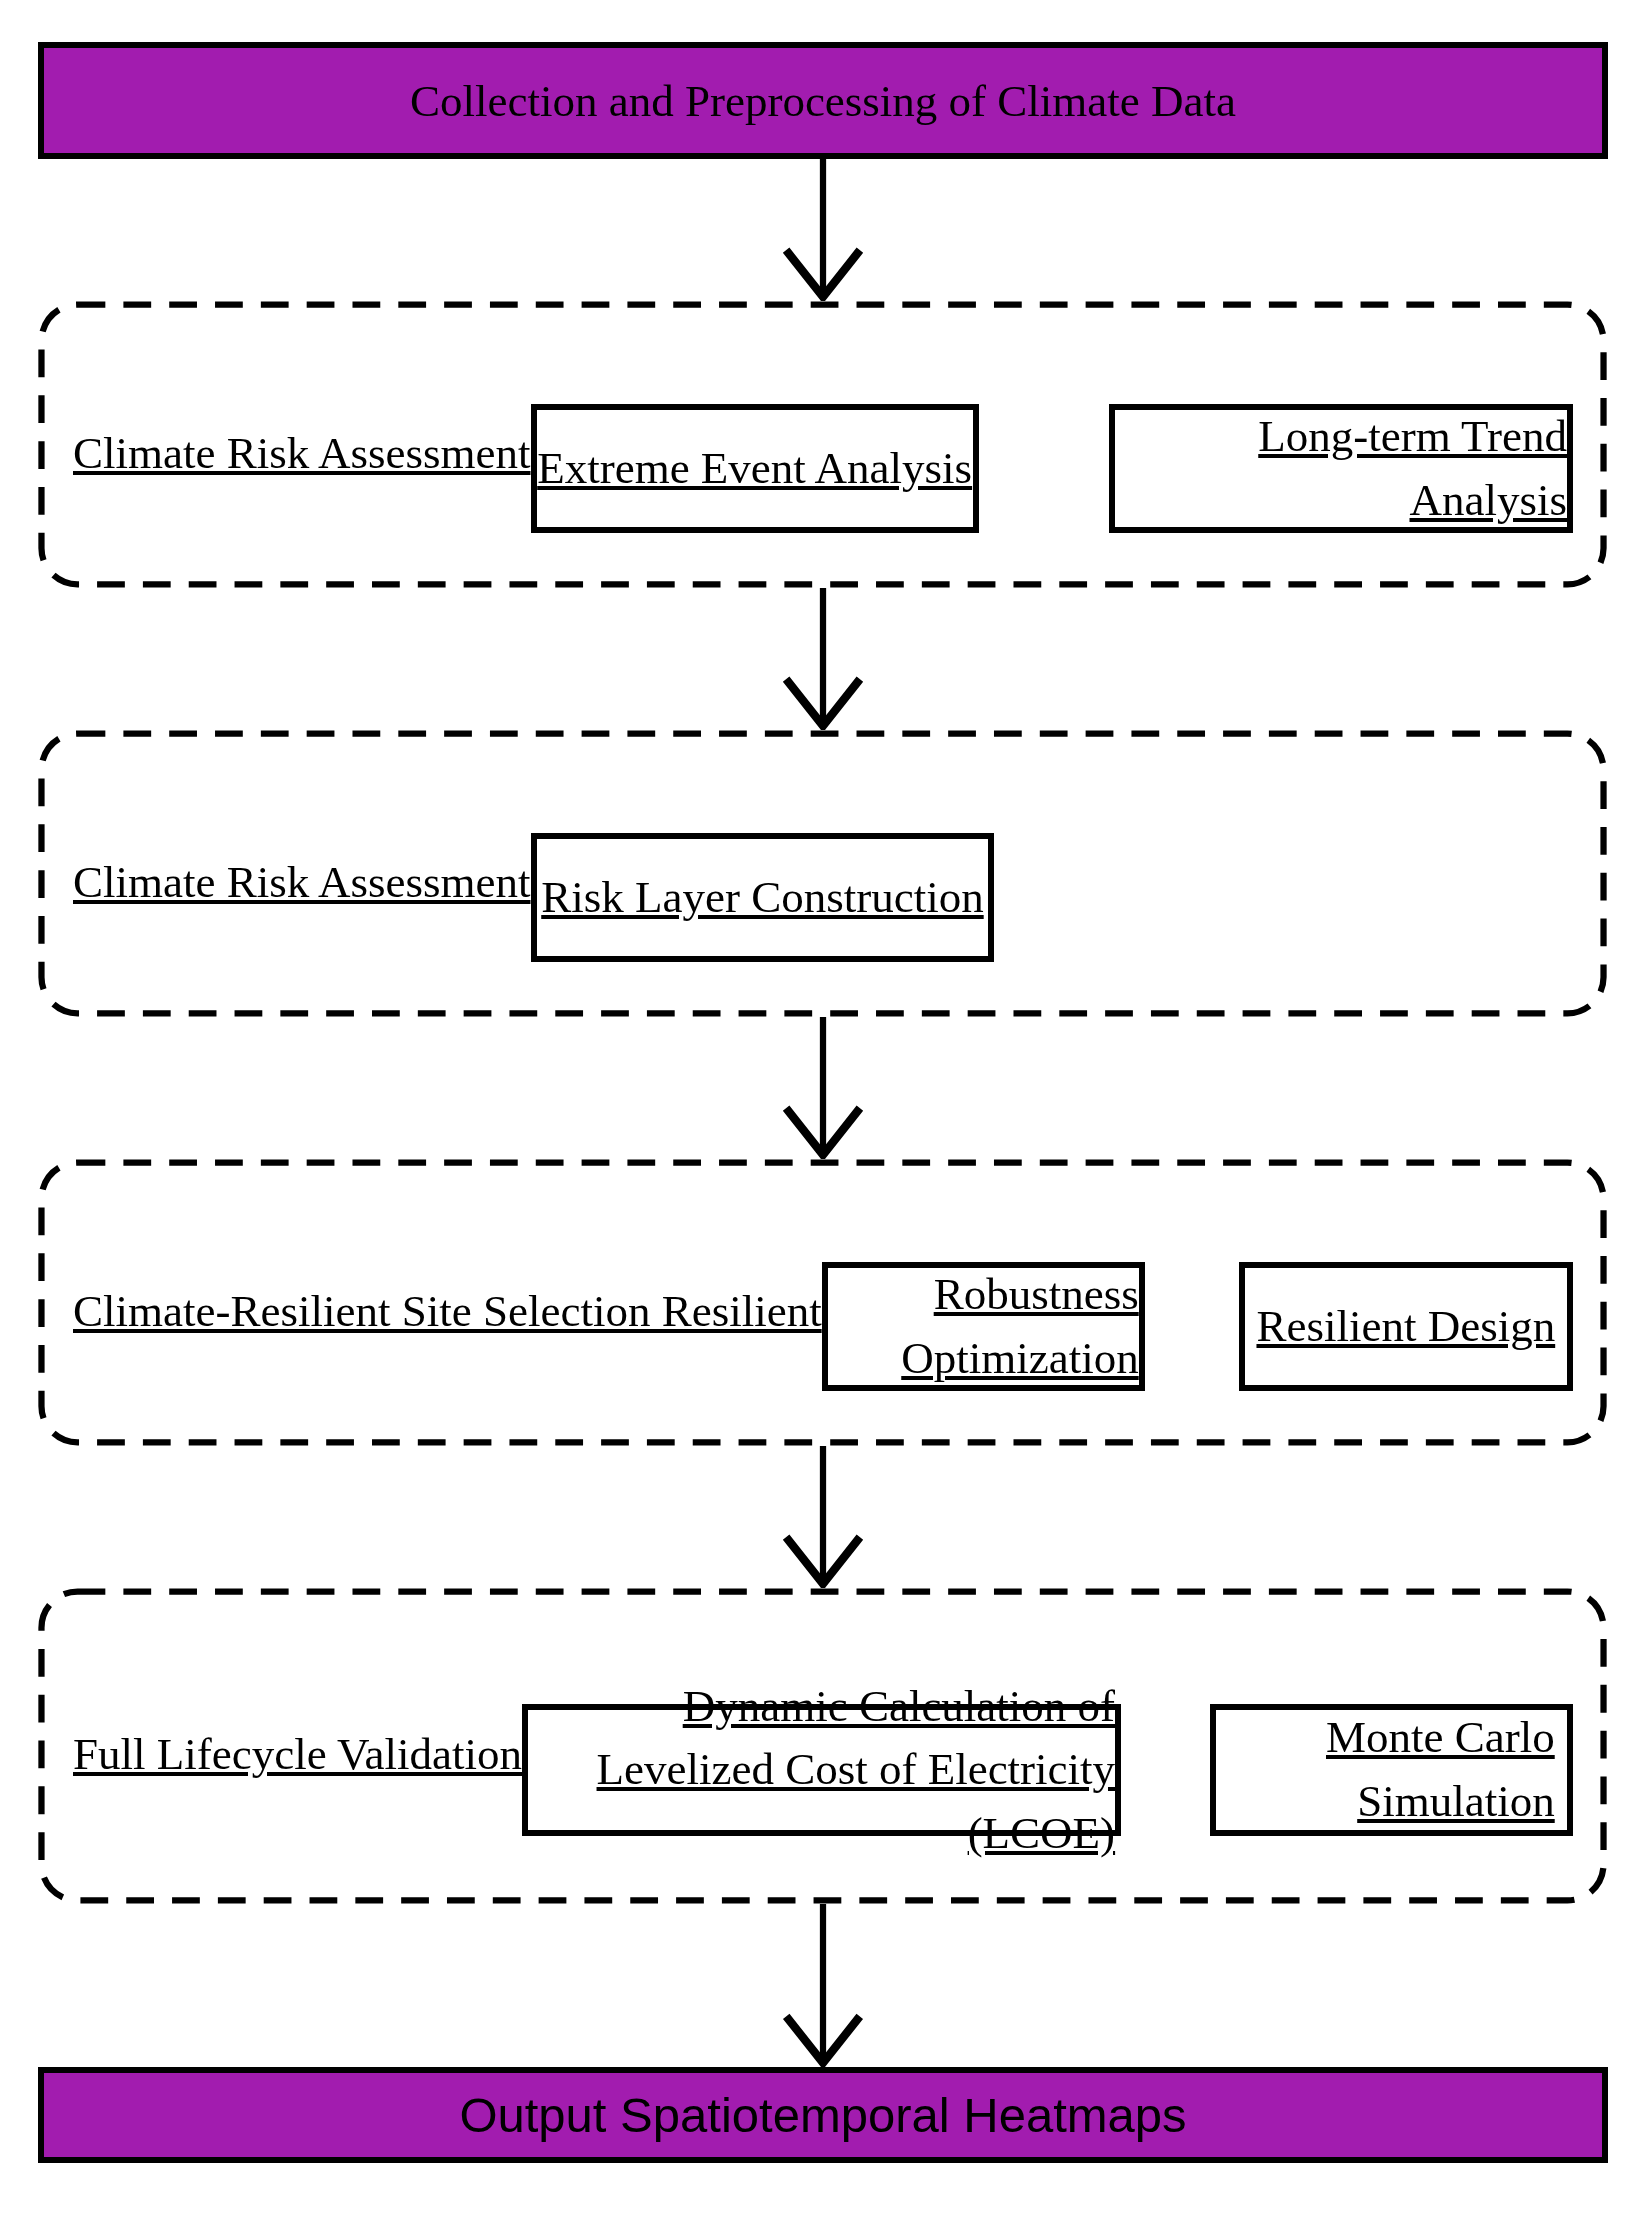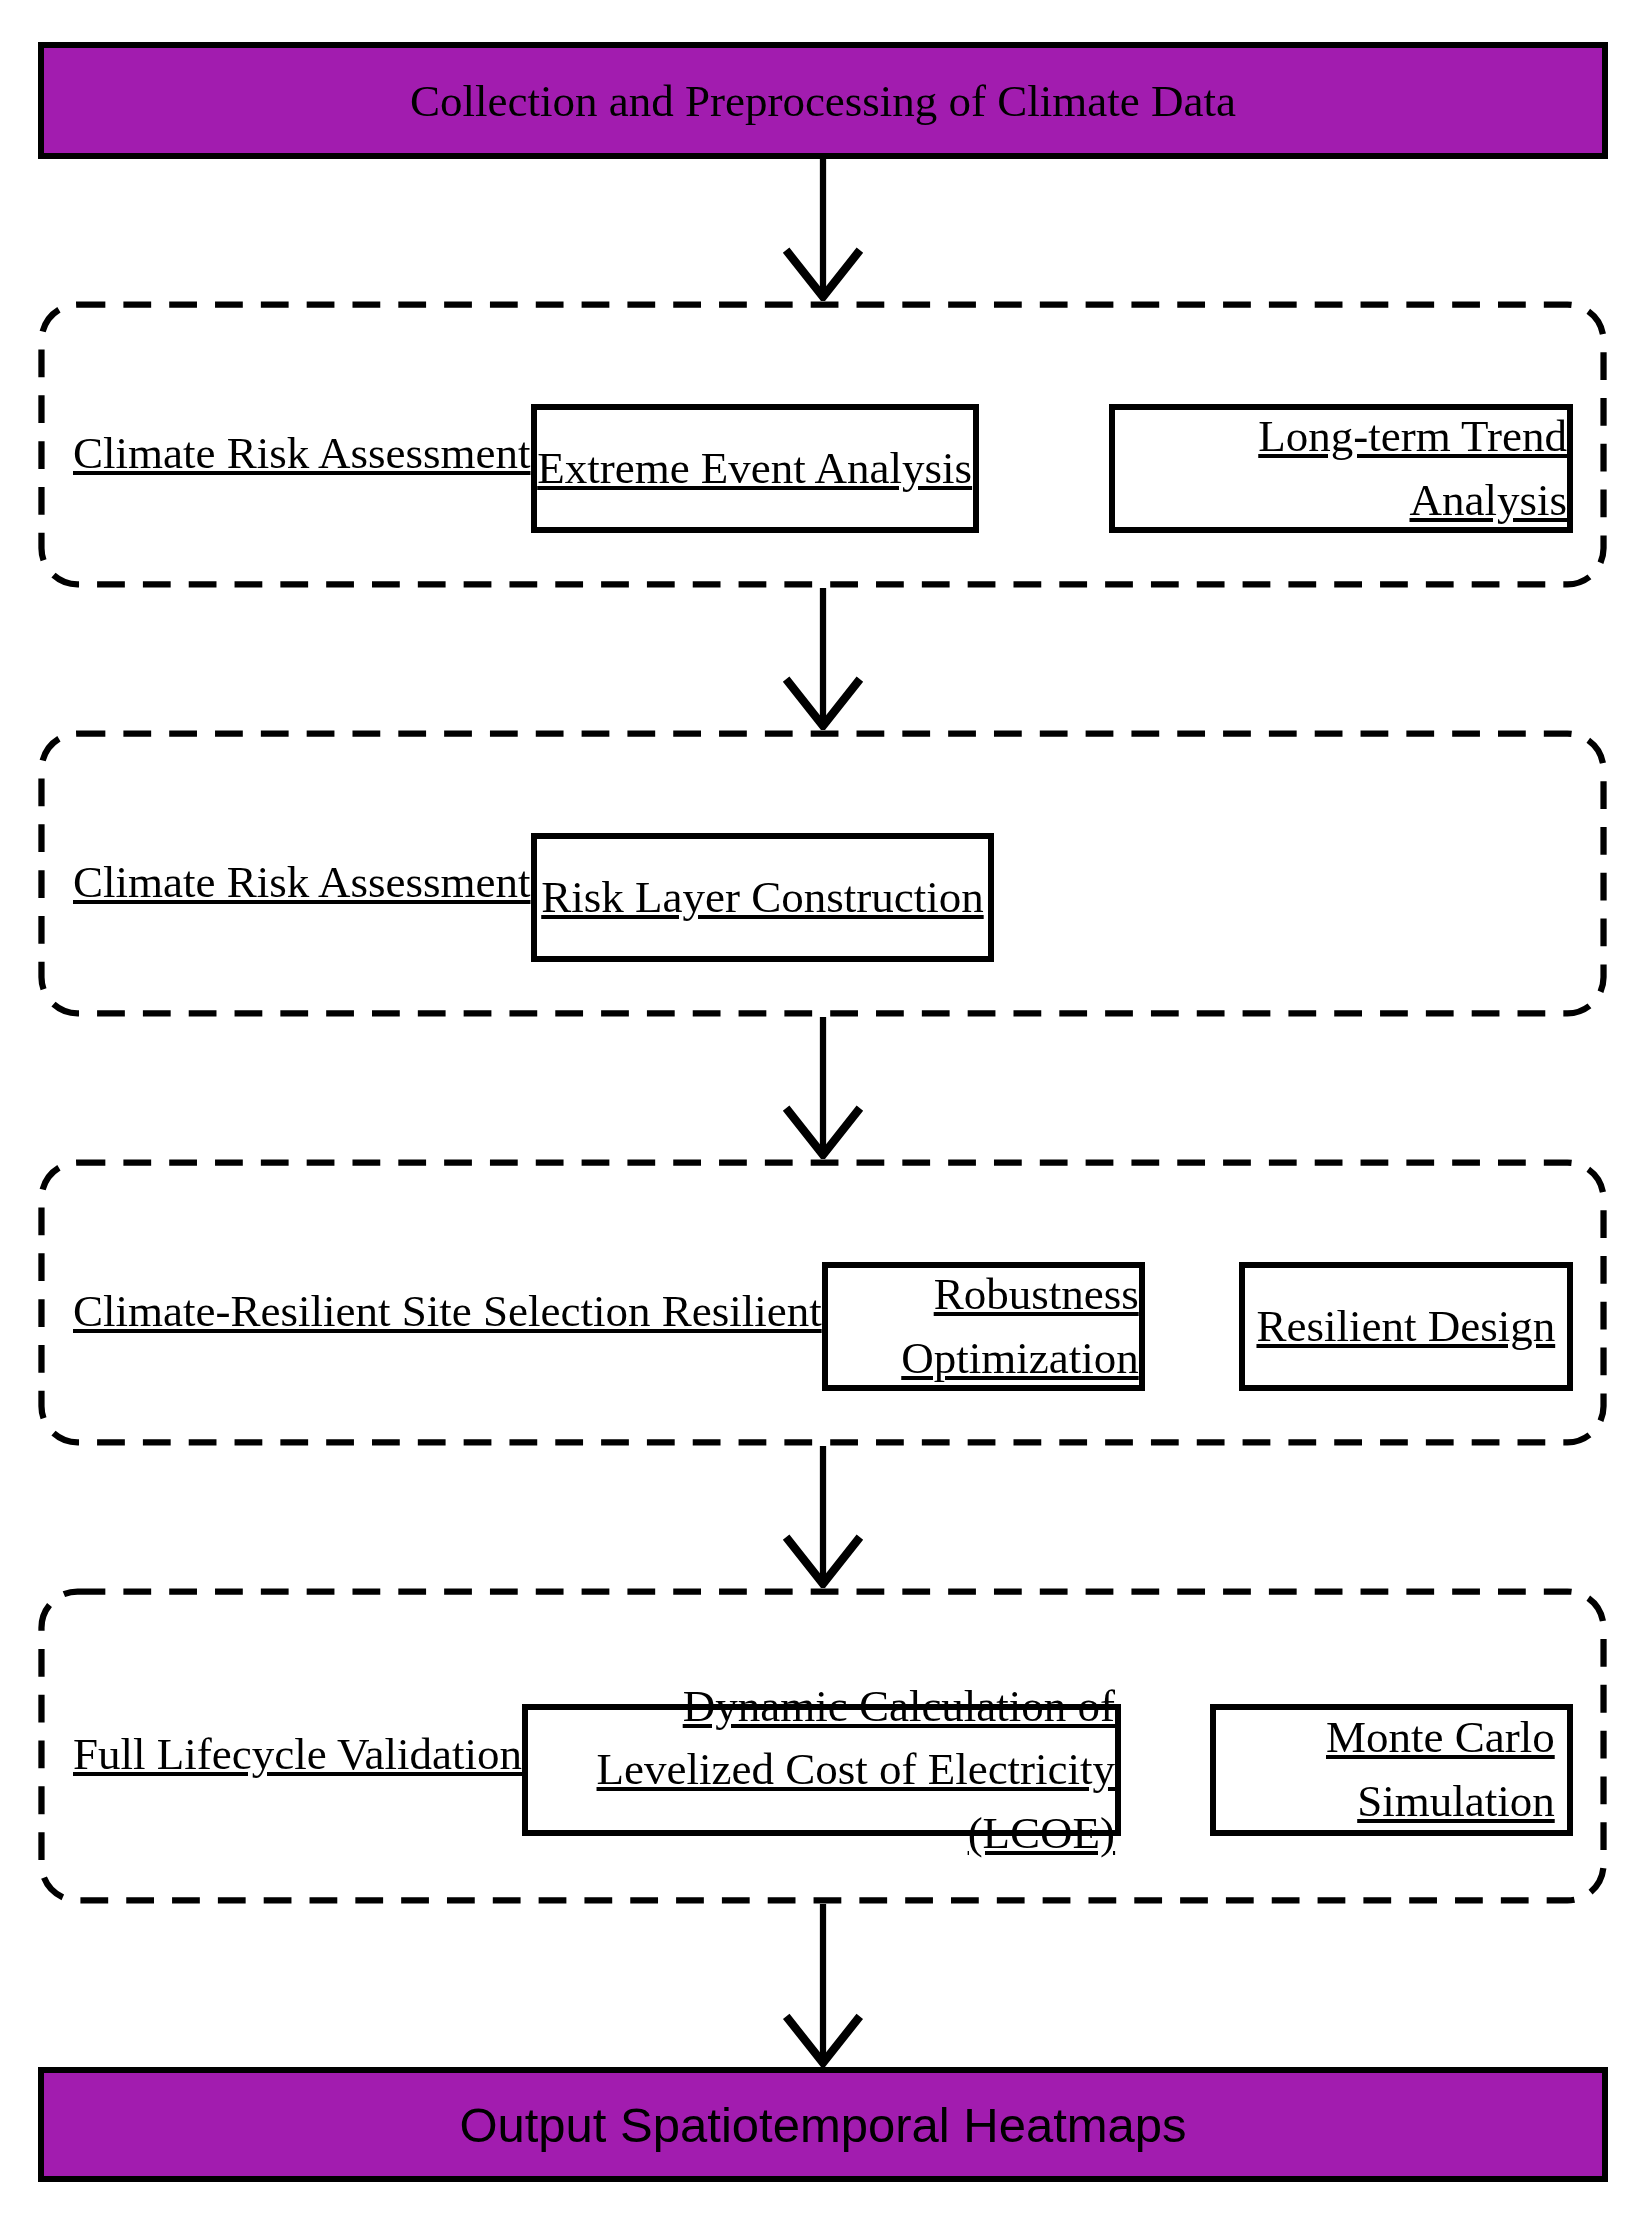--- a/index.html
+++ b/index.html
@@ -22,21 +22,21 @@
     width: 100%;
     border: 6.2px solid #000;
     background: #a21caf;
     display: flex;
     align-items: center;
     justify-content: center;
     text-align: center;
     flex: none;
   }
   .box-top   { height: 117px; font-size: 45px; }
-  .box-bottom{ height: 115px; font-size: 49px; font-family: "Liberation Sans", sans-serif; }
+  .box-bottom{ height: 96px; font-size: 49px; font-family: "Liberation Sans", sans-serif; }
 
   
   .arrow-gap { height: 142px; flex: none; display: flex; justify-content: center; }
   .arrow-gap.tall { height: 163px; }
   .arrow-gap svg { display: block; }
 
   
   .stage {
     position: relative;
     width: 100%;

